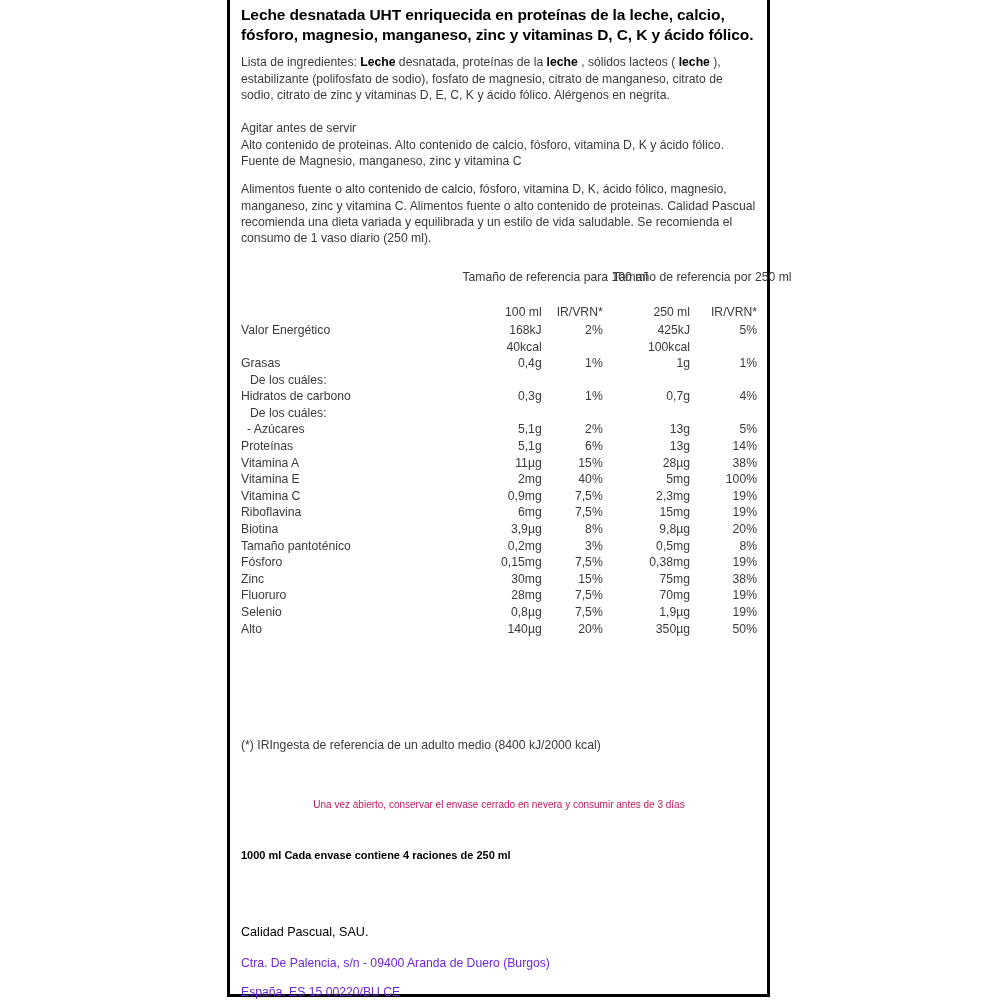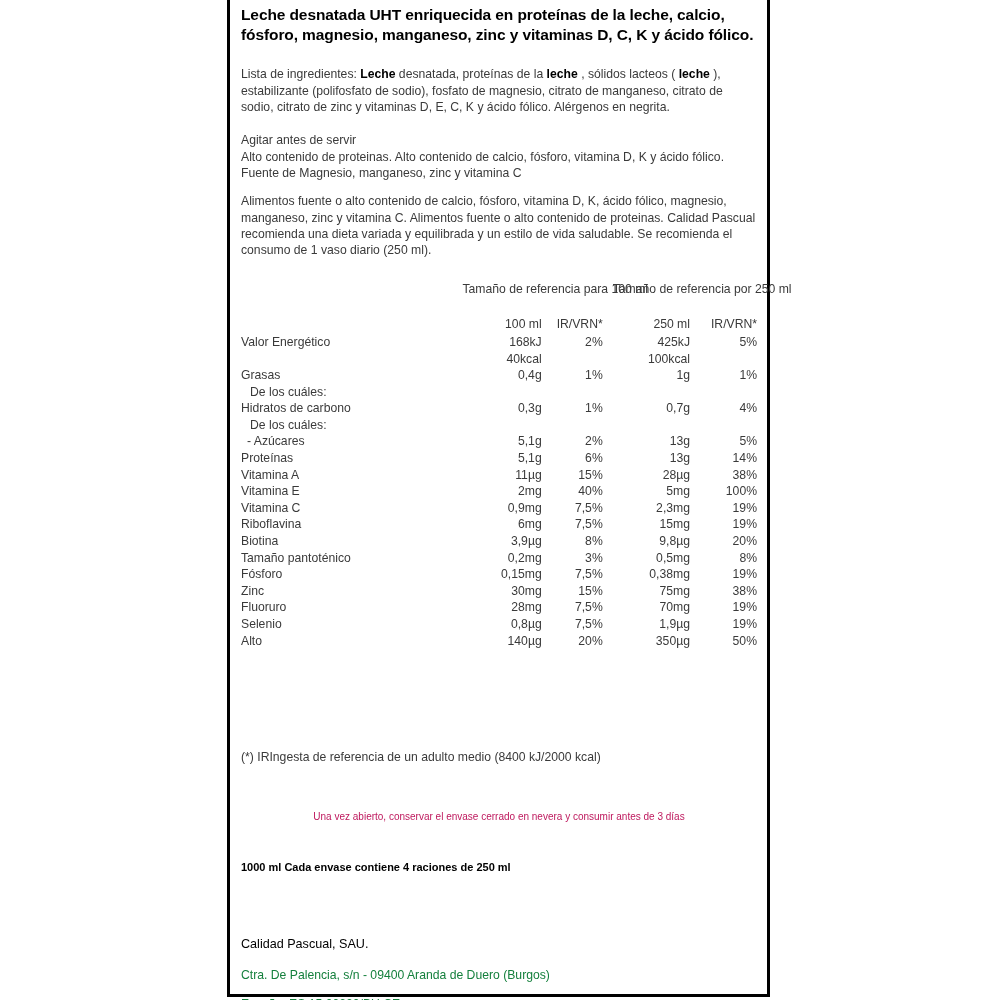--- a/index.html
+++ b/index.html
@@ -32,21 +32,21 @@
   .inner {
     padding: 8px 10px 0 11px;
   }
 
   
   #product-title {
     font-size: 15.5px;
     font-weight: bold;
     line-height: 1.30;
     letter-spacing: -0.1px;
-    margin: 0 0 21px 0;
+    margin: 0 0 9px 0;
   }
 
   
   .body-text {
     font-size: 12.2px;
     line-height: 1.34;
     color: #3a3a3a;
     margin: 0;
   }
   .body-text b { color: #000; font-weight: bold; }
@@ -109,21 +109,21 @@
   }
   #company-name {
     font-size: 12.6px;
     font-weight: normal;
     color: #000;
     line-height: 1.40;
     margin-top: 35px;
   }
   .company-line {
     font-size: 12.2px;
-    color: #15803d;
+    color: #6d28d9;
     line-height: 1.40;
   }
 </style>
 </head>
 <body>
 
 <div id="label-frame">
   <div class="inner">
 
     <h1 id="product-title">Leche desnatada UHT enriquecida en proteínas de la leche, calcio, fósforo, magnesio, manganeso, zinc y vitaminas D, C, K y ácido fólico.</h1>

